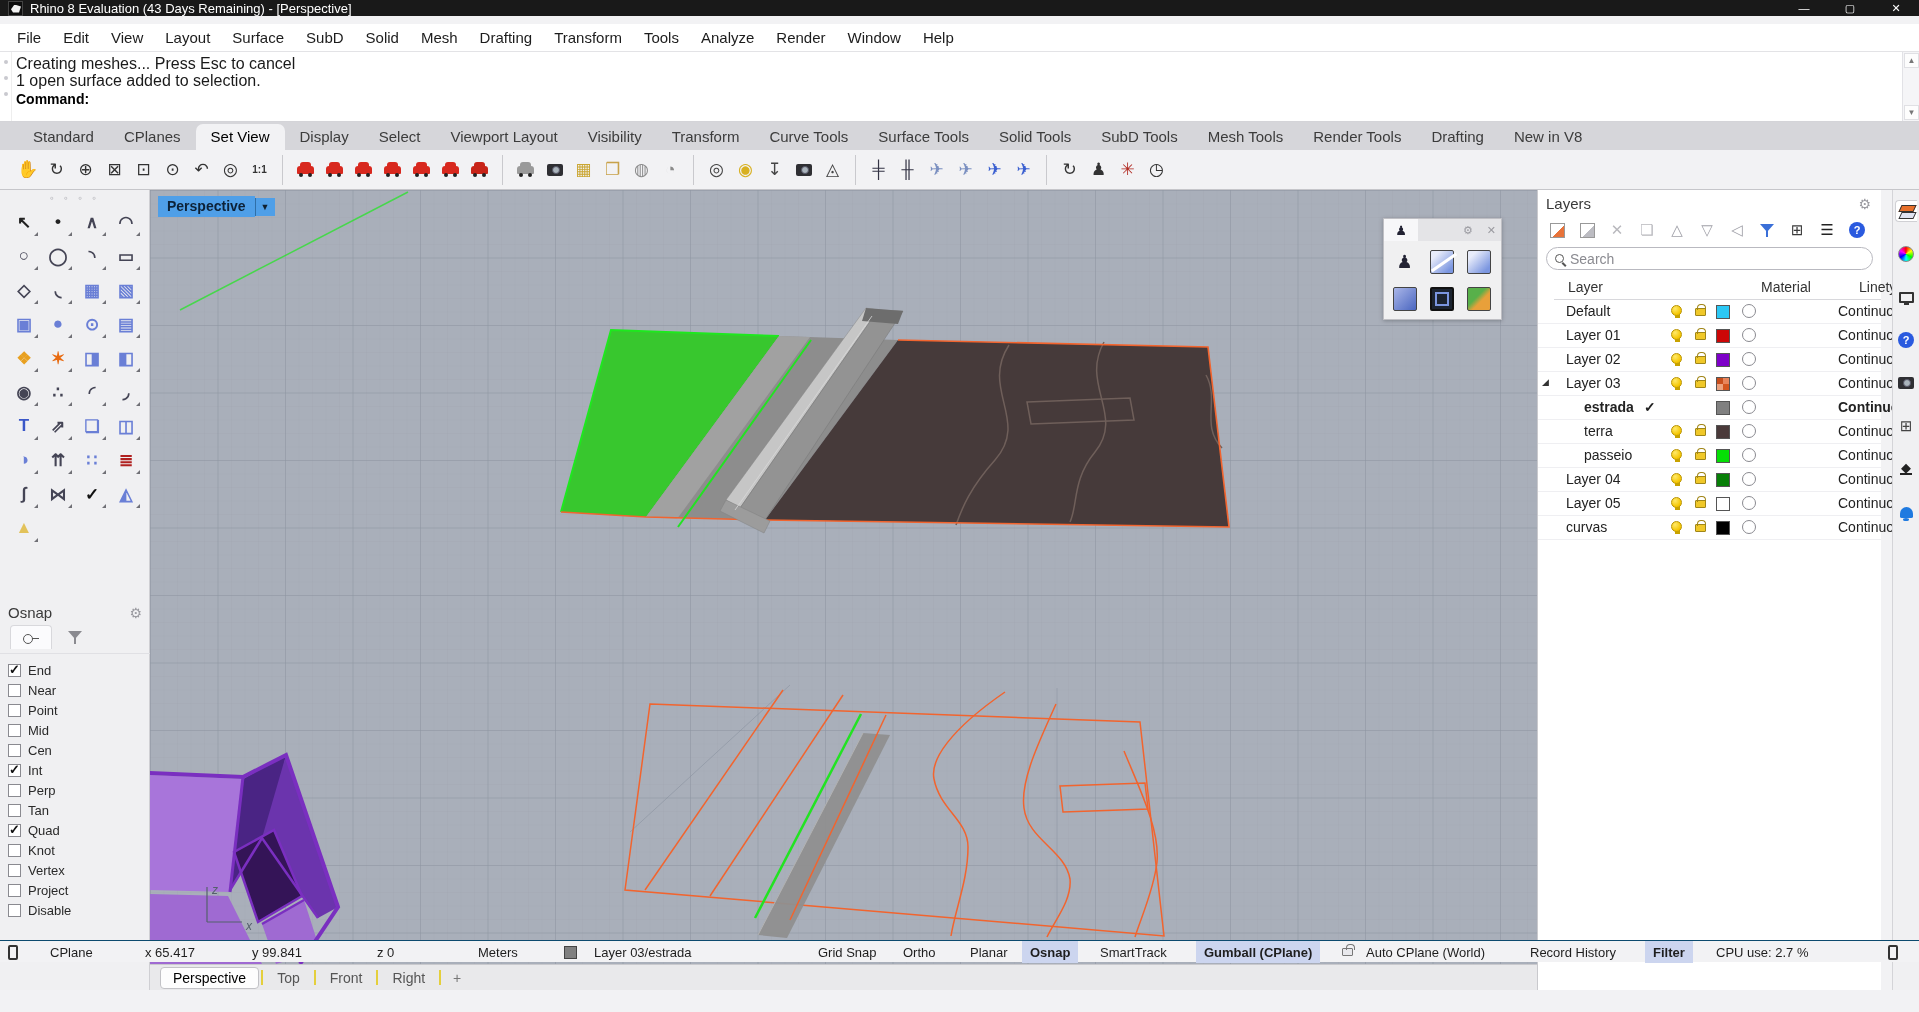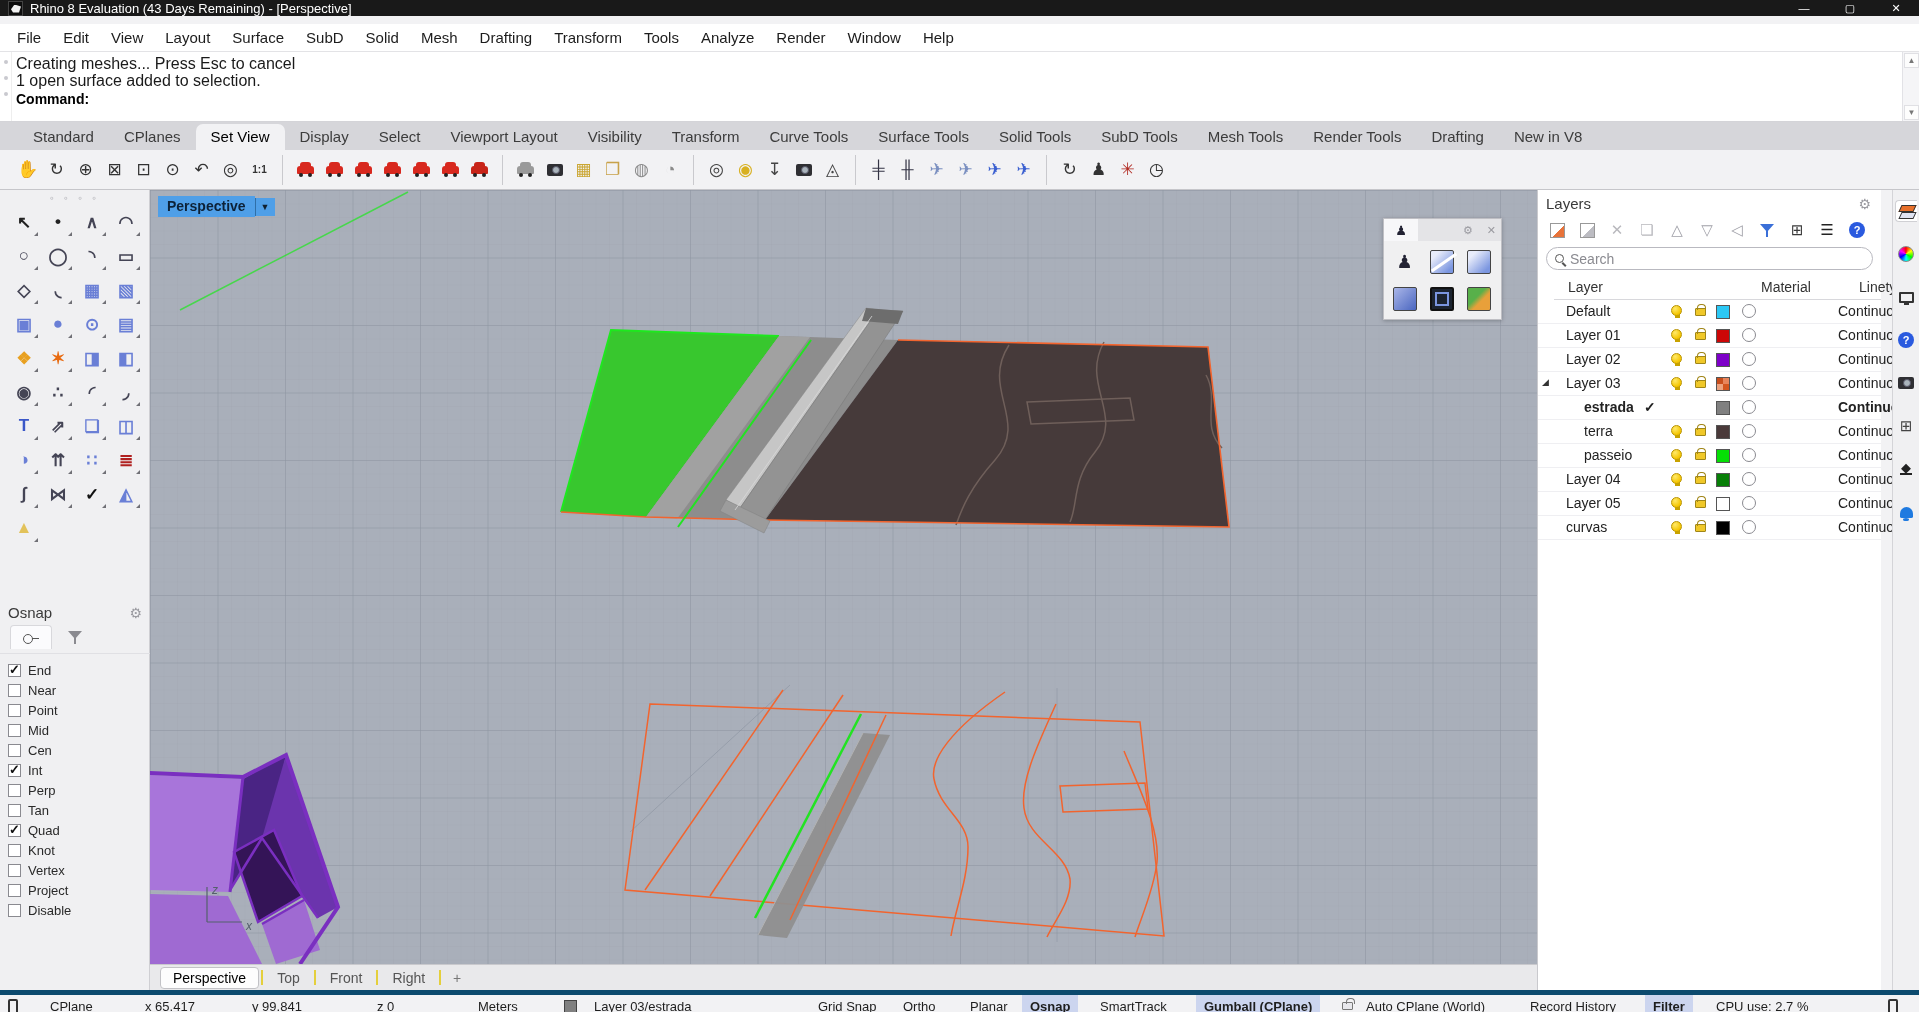--- a/index.html
+++ b/index.html
@@ -145,21 +145,21 @@
   .ic-layers::after { content:''; position:absolute; left:1px; top:8px; width:13px; height:5px; background:#dfe3f2; border:1px solid #333; transform:skewX(-25deg); }
   .ic-wheel { display:inline-block; width:16px; height:16px; border-radius:50%; border:1px solid #888; background:conic-gradient(#f00,#ff0,#0f0,#0ff,#00f,#f0f,#f00); }
   .ic-mon { display:inline-block; width:15px; height:11px; border:2px solid #333; border-radius:1px; position:relative; }
   .ic-mon::after { content:''; position:absolute; left:3px; bottom:-4px; width:5px; height:2px; background:#333; }
   .ic-cap { font-size:13px; color:#222; line-height:10px; text-align:center; }
   .ic-cap::after { content:''; display:block; width:12px; height:2px; background:#222; margin:0 auto; }
   .ic-bell { display:inline-block; width:13px; height:11px; background:#1f7ae0; border-radius:7px 7px 2px 2px; position:relative; }
   .ic-bell::after { content:''; position:absolute; left:3px; bottom:-3px; width:6px; height:3px; background:#1f7ae0; border-radius:50%; }
 
   
-  .statusbar { position:absolute; left:0; top:990px; width:1919px; height:22px; background:#f2f2f4; border-top:5px solid #0c4a6e;padding-left:12px; }
+  .statusbar { position:absolute; left:0; top:940px; width:1919px; height:22px; background:#f2f2f4; border-top:1px solid #0c4a6e;padding-left:12px; }
   .sb-item { position:absolute; top:0; height:22px; display:flex; align-items:center; font-size:13px; color:#1e1e1e; white-space:nowrap; }
   .sb-item.hl { background:#ccd5ef; font-weight:bold; padding:0 8px; }
   .ic-panelrect { display:inline-block; width:10px; height:15px; border:2px solid #333; border-radius:2px; }
   .sb-swatch { display:inline-block; width:13px; height:13px; border:1px solid #444; }
 </style>
 </head>
 <body>
 
 <div class="titlebar">
   <span class="logo"></span>

